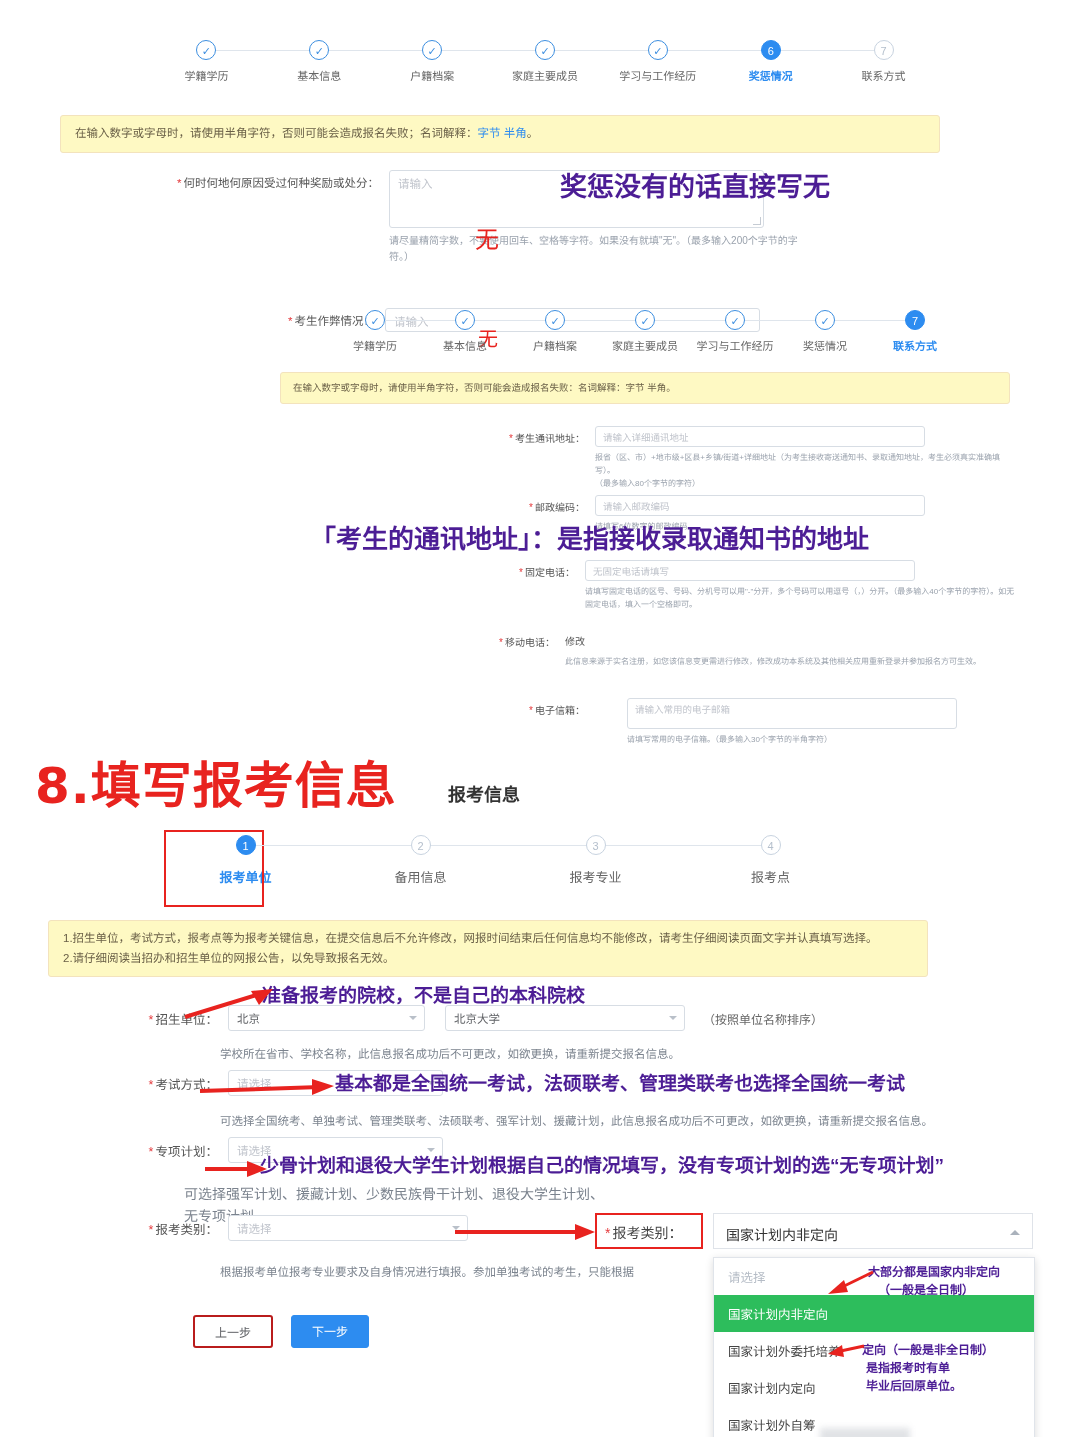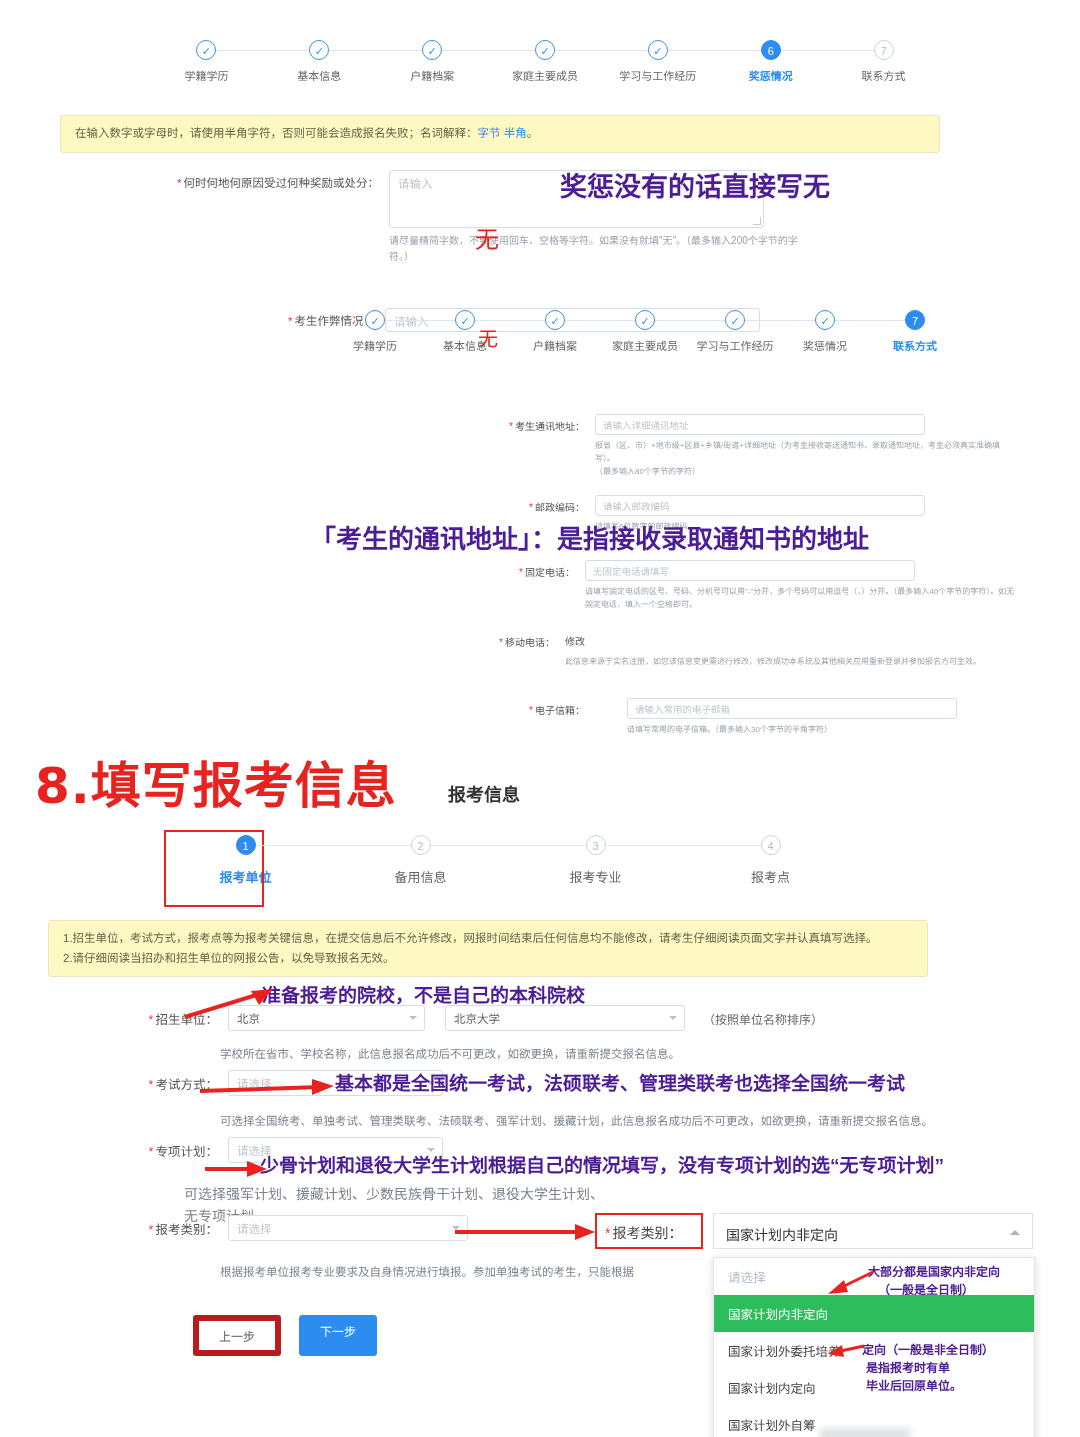--- a/index.html
+++ b/index.html
@@ -62,21 +62,21 @@
   .sel .caret{
     position:absolute;right:7px;top:50%;margin-top:-2px;
     width:0;height:0;border-left:4px solid transparent;border-right:4px solid transparent;
     border-top:4px solid #b9c0c9;
   }
   .sel.placeholder{color:#c0c4cc;}
 
   .btn{
     font-size:12px;border-radius:3px;padding:6px 20px;box-sizing:border-box;cursor:pointer;
   }
-  .btn.default{border:6px solid #b91c1c;background:#fff;color:#606266;}
+  .btn.default{border:2px solid #b91c1c;background:#fff;color:#606266;}
   .btn.primary{border:1px solid #2d8cf0;background:#2d8cf0;color:#fff;}
 
   
   .dd{
     border:1px solid #e0e4ea;background:#fff;box-shadow:0 2px 8px rgba(0,0,0,.14);
     font-size:12.5px;color:#444;
   }
   .dd .opt{padding:9px 14px;white-space:nowrap;}
   .dd .opt.sel-opt{background:#2dbd5c;color:#fff;}
   .dd .opt.ph{color:#b5bcc6;}
@@ -197,22 +197,23 @@
       <div class="bar" style="left:50%;right:-50%;"></div>
       <div class="circle">✓</div>
       <div class="label">奖惩情况</div>
     </div>
     <div class="step active">
       <div class="circle">7</div>
       <div class="label">联系方式</div>
     </div>
   </div>
 
-
-  <div class="abs frow" style="left:180px;top:104px;width:560px;">
+  <div class="notice abs" style="left:5px;top:62px;width:730px;font-size:9.5px;padding:7px 12px;">在输入数字或字母时，请使用半角字符，否则可能会造成报名失败：名词解释：字节 半角。</div>
+
+  <div class="abs frow" style="left:180px;top:116px;width:560px;">
     <div class="flabel" style="width:130px;font-size:10px;">
       <span class="req">*</span><span>考生通讯地址：</span>
     </div>
     <div class="ctrl">
       <div class="inp" style="width:330px;height:21px;font-size:9.5px;padding:3px 7px;">
         <span>请输入详细通讯地址</span>
       </div>
       <div class="hint" style="width:420px;font-size:8px;white-space:pre-line;">报省（区、市）+地市级+区县+乡镇/街道+详细地址（为考生接收寄送通知书、录取通知地址，考生必须真实准确填写）。
 （最多输入80个字节的字符）</div>
     </div>
@@ -250,21 +251,21 @@
       <div style="font-size:10px;color:#555;padding-top:3px;">修改</div>
       <div class="hint" style="width:450px;font-size:8px;margin-top:8px;">此信息来源于实名注册，如您该信息变更需进行修改，修改成功本系统及其他相关应用重新登录并参加报名方可生效。</div>
     </div>
   </div>
 
   <div class="abs frow" style="left:180px;top:388px;width:560px;gap:32px;">
     <div class="flabel" style="width:130px;font-size:10px;">
       <span class="req">*</span><span>电子信箱：</span>
     </div>
     <div class="ctrl">
-      <div class="inp" style="width:330px;height:21px;font-size:9.5px;padding:3px 7px;">
+      <div class="inp" style="width:330px;height:31px;font-size:9.5px;padding:3px 7px;">
         <span>请输入常用的电子邮箱</span>
       </div>
       <div class="hint" style="width:330px;font-size:8px;">请填写常用的电子信箱。（最多输入30个字节的半角字符）</div>
     </div>
   </div>
 </div>
 
 <div class="abs anno" style="left:310px;top:518px;font-size:26px;">「考生的通讯地址」：是指接收录取通知书的地址</div>
 
 <div class="abs bigtitle" style="left:35px;top:745px;">8.填写报考信息</div>

